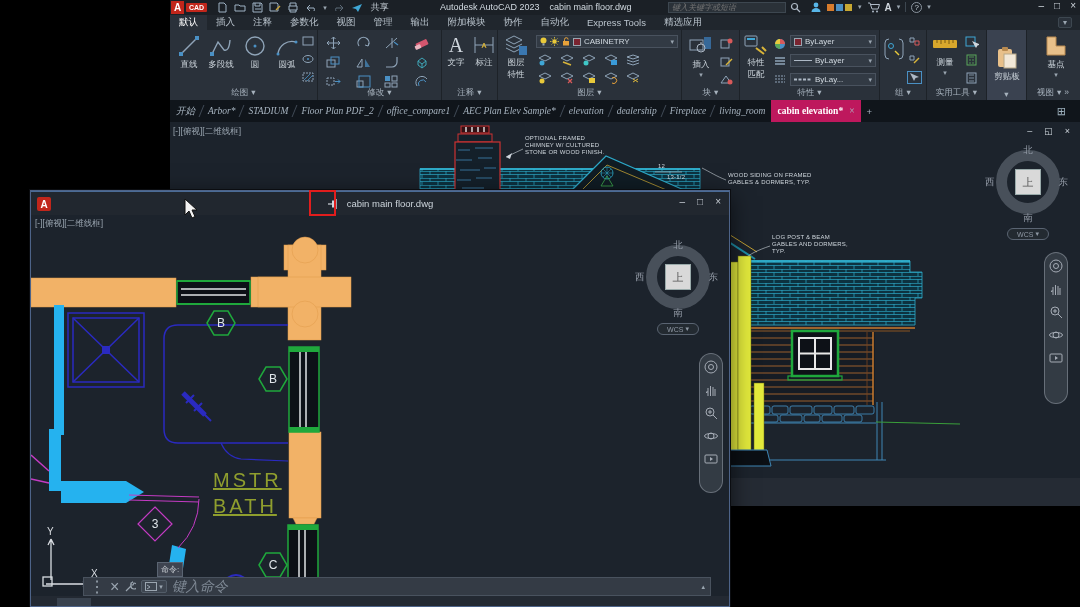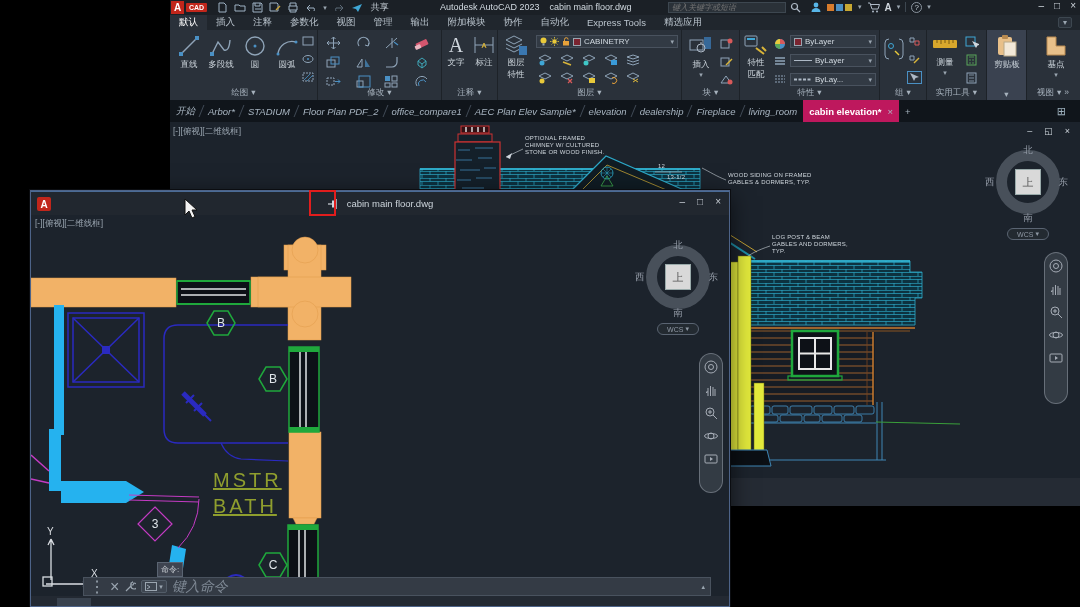--- a/index.html
+++ b/index.html
@@ -52,21 +52,21 @@
   .sicon svg { display:block; }
   .combo { position:absolute; height:13px; background:#323a44; border:1px solid #49525e;
     display:flex; align-items:center; font-size:8px; color:#d2dae1; gap:3px; padding:0 3px;}
   .combo .sw { width:8px; height:8px; background:#7a2430; border:1px solid #9aa5b0; }
   .combo .spacer { flex:1; }
   .panel-hl { background:#3a4250; }
 
   
   #doctabs { left:0; top:100px; width:910px; height:22px; background:#10151b;
     display:flex; align-items:center; font-size:9.5px; color:#a7b4c0; }
-  .dtab { padding:0 6px; display:flex; align-items:center; height:22px; font-style:italic; }
+  .dtab { padding:0 6px; display:flex; align-items:center; height:22px; font-style:italic;font-family:Liberation Serif, serif; }
   .dtab.on { background:#be185d; color:#fff; font-weight:bold; font-style:normal; gap:6px;}
   .tabsep { width:1px; height:12px; background:#414b57; transform:skewX(-22deg); }
   .dt-plus { margin-left:6px; color:#a7b4c0; }
   .dt-grid { margin-left:auto; margin-right:14px; color:#9db0bd; font-size:11px; }
 
   
   #viewport { left:0; top:122px; width:910px; height:356px; background:#1c232c; overflow:hidden; }
   .vp-label { left:3px; top:4px; font-size:8.5px; color:#9aa5b0; }
   .note { position:absolute; font-size:6px; line-height:7px; color:#cfd6dd; white-space:pre-line;
     letter-spacing:0.2px;}
@@ -609,21 +609,21 @@
               <path d="M4 3 h5 M4 6 h5 M4 9 h5" stroke="#8fa4b8" stroke-width="0.8"></path>
             </svg>
           </div>
         <div class="rlabel">
             <span>实用工具</span>
             <span>▾</span>
           </div>
       </div>
 
       <div class="rpanel panel-hl" style="width:40px;">
-        <div class="bigtool" style="left:3px;top:4px;">
+        <div class="bigtool" style="left:3px;top:16px;">
           <svg width="22" height="24">
               <rect x="2" y="3" width="14" height="18" rx="2" fill="#e8c08a"></rect>
               <rect x="6" y="1" width="6" height="4" rx="1" fill="#b88a50"></rect>
               <rect x="8" y="8" width="12" height="14" fill="#f2e8d8" stroke="#b8a888"></rect>
             </svg>
           <span>剪贴板</span>
         </div>
         <div class="rlabel">
             <span>▾</span>
           </div>

